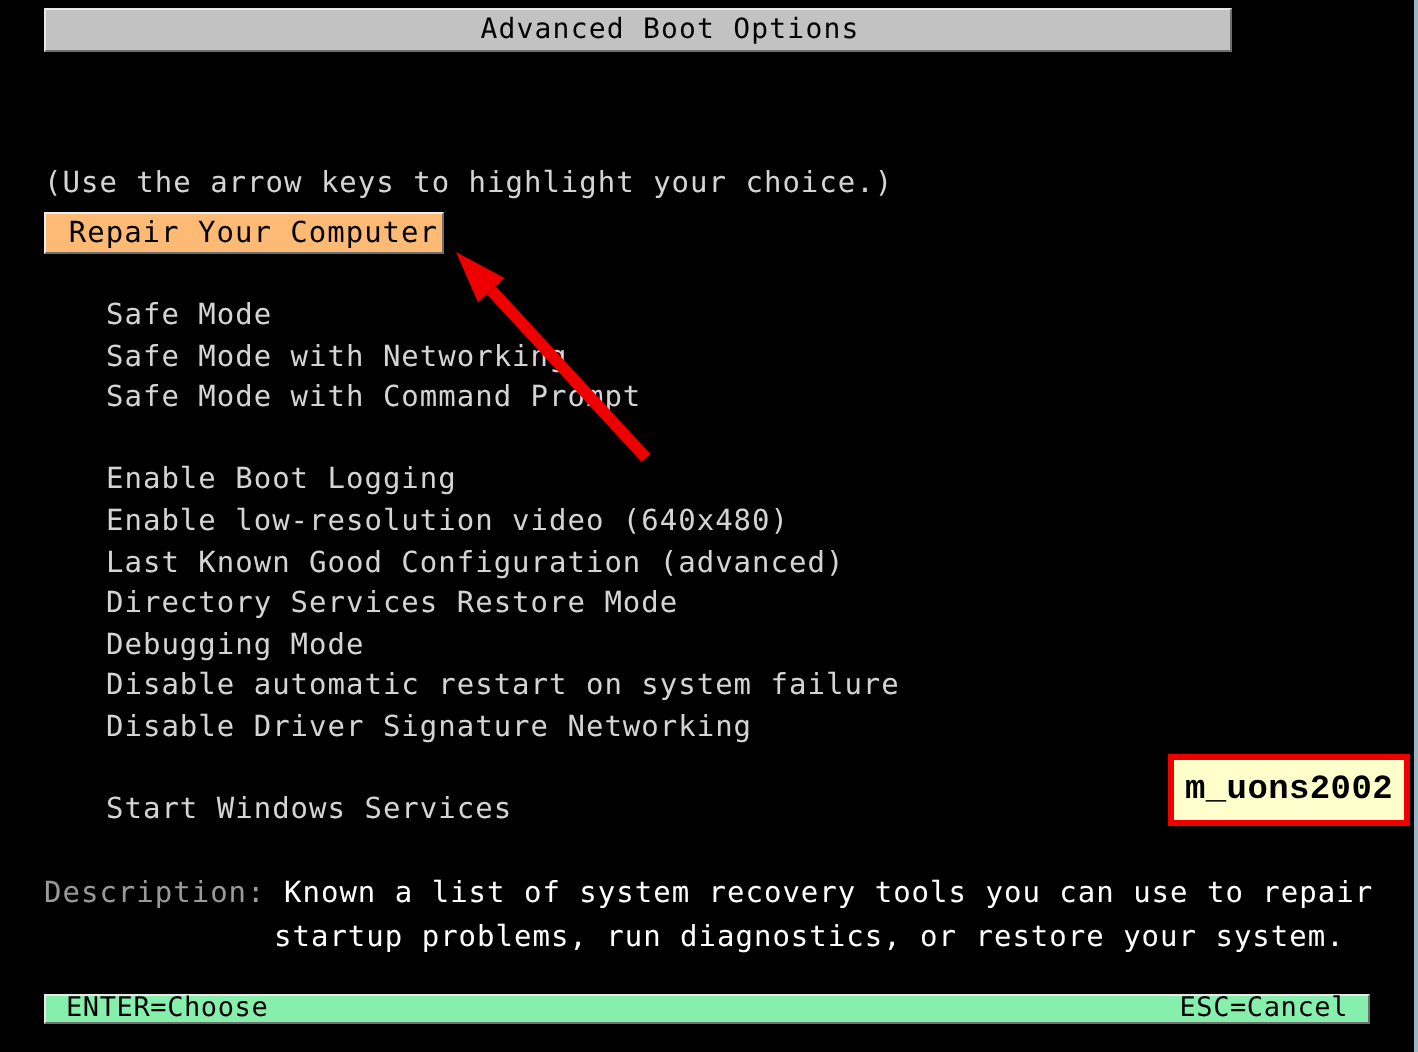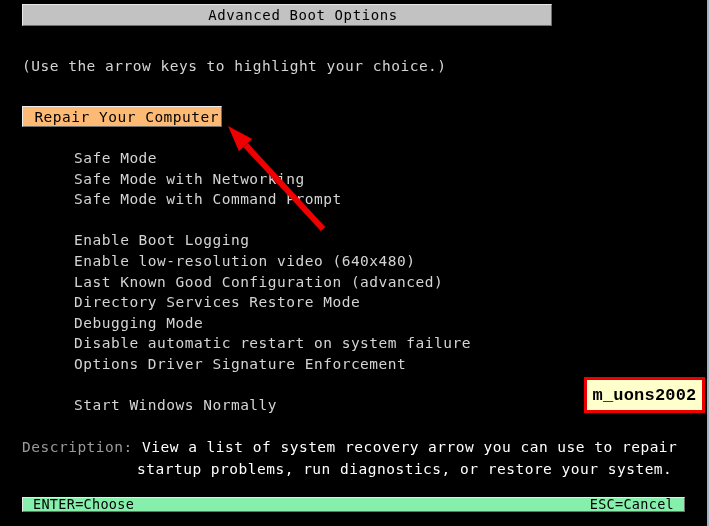--- a/index.html
+++ b/index.html
@@ -16,21 +16,21 @@
     font-family: "DejaVu Sans Mono", "Liberation Mono", monospace;
     border-right: 2px solid #9cb6c4;
     box-sizing: border-box;
   }
 
   
   #title-bar {
     position: absolute;
     left: 22px;
     top: 4px;
-    width: 530px;
+    width: 594px;
     height: 22px;
     background: #c2c2c2;
     border-top: 1px solid #e8e8e8;
     border-left: 1px solid #e8e8e8;
     border-right: 1px solid #6f6f6f;
     border-bottom: 1px solid #6f6f6f;
     box-sizing: border-box;
     display: flex;
     align-items: center;
     justify-content: center;
@@ -46,21 +46,21 @@
   
   .intro {
     position: absolute;
     left: 22px;
     color: #d4d4d4;
     font-size: 14.5px;
     letter-spacing: 0.5px;
     white-space: pre;
   }
   #intro-line-1 { top: 44px; }
-  #intro-line-2 { top: 58px; }
+  #intro-line-2 { top: 84px; }
   #intro-line-1 .os-name {
     color: #ffffff;
     font-weight: bold;
   }
 
   
   #selected-item {
     position: absolute;
     left: 22px;
     top: 106px;
@@ -91,21 +91,20 @@
     top: 148px;
     width: 430px;
   }
   .option-row {
     height: 20.6px;
     color: #d4d4d4;
     font-size: 14.5px;
     letter-spacing: 0.5px;
     white-space: pre;
     line-height: 20.6px;
-    margin-left: 21px;
   }
   .option-row.spacer {
     color: transparent;
   }
 
   
   #description {
     position: absolute;
     left: 22px;
     top: 436px;
@@ -200,26 +199,26 @@
       <div class="option-row">Safe Mode</div>
       <div class="option-row">Safe Mode with Networking</div>
       <div class="option-row">Safe Mode with Command Prompt</div>
       <div class="option-row spacer"> </div>
       <div class="option-row">Enable Boot Logging</div>
       <div class="option-row">Enable low-resolution video (640x480)</div>
       <div class="option-row">Last Known Good Configuration (advanced)</div>
       <div class="option-row">Directory Services Restore Mode</div>
       <div class="option-row">Debugging Mode</div>
       <div class="option-row">Disable automatic restart on system failure</div>
-      <div class="option-row">Options Driver Signature Enforcement</div>
+      <div class="option-row">Disable Driver Signature Networking</div>
       <div class="option-row spacer"> </div>
-      <div class="option-row">Start Windows Normally</div>
+      <div class="option-row">Start Windows Services</div>
     </div>
 
-  <div id="description"><span class="desc-label">Description: </span><span class="desc-body">View a list of system recovery arrow you can use to repair</span><span class="desc-line-2">startup problems, run diagnostics, or restore your system.</span></div>
+  <div id="description"><span class="desc-label">Description: </span><span class="desc-body">Known a list of system recovery tools you can use to repair</span><span class="desc-line-2">startup problems, run diagnostics, or restore your system.</span></div>
 
   <div id="status-bar">
     <span>ENTER=Choose</span>
     <span>ESC=Cancel</span>
   </div>
 
   <div id="watermark" style="background: rgb(255, 255, 204); border-color: rgb(238, 0, 0);">
     <span class="wm-text">m_uons2002</span>
   </div>
 

